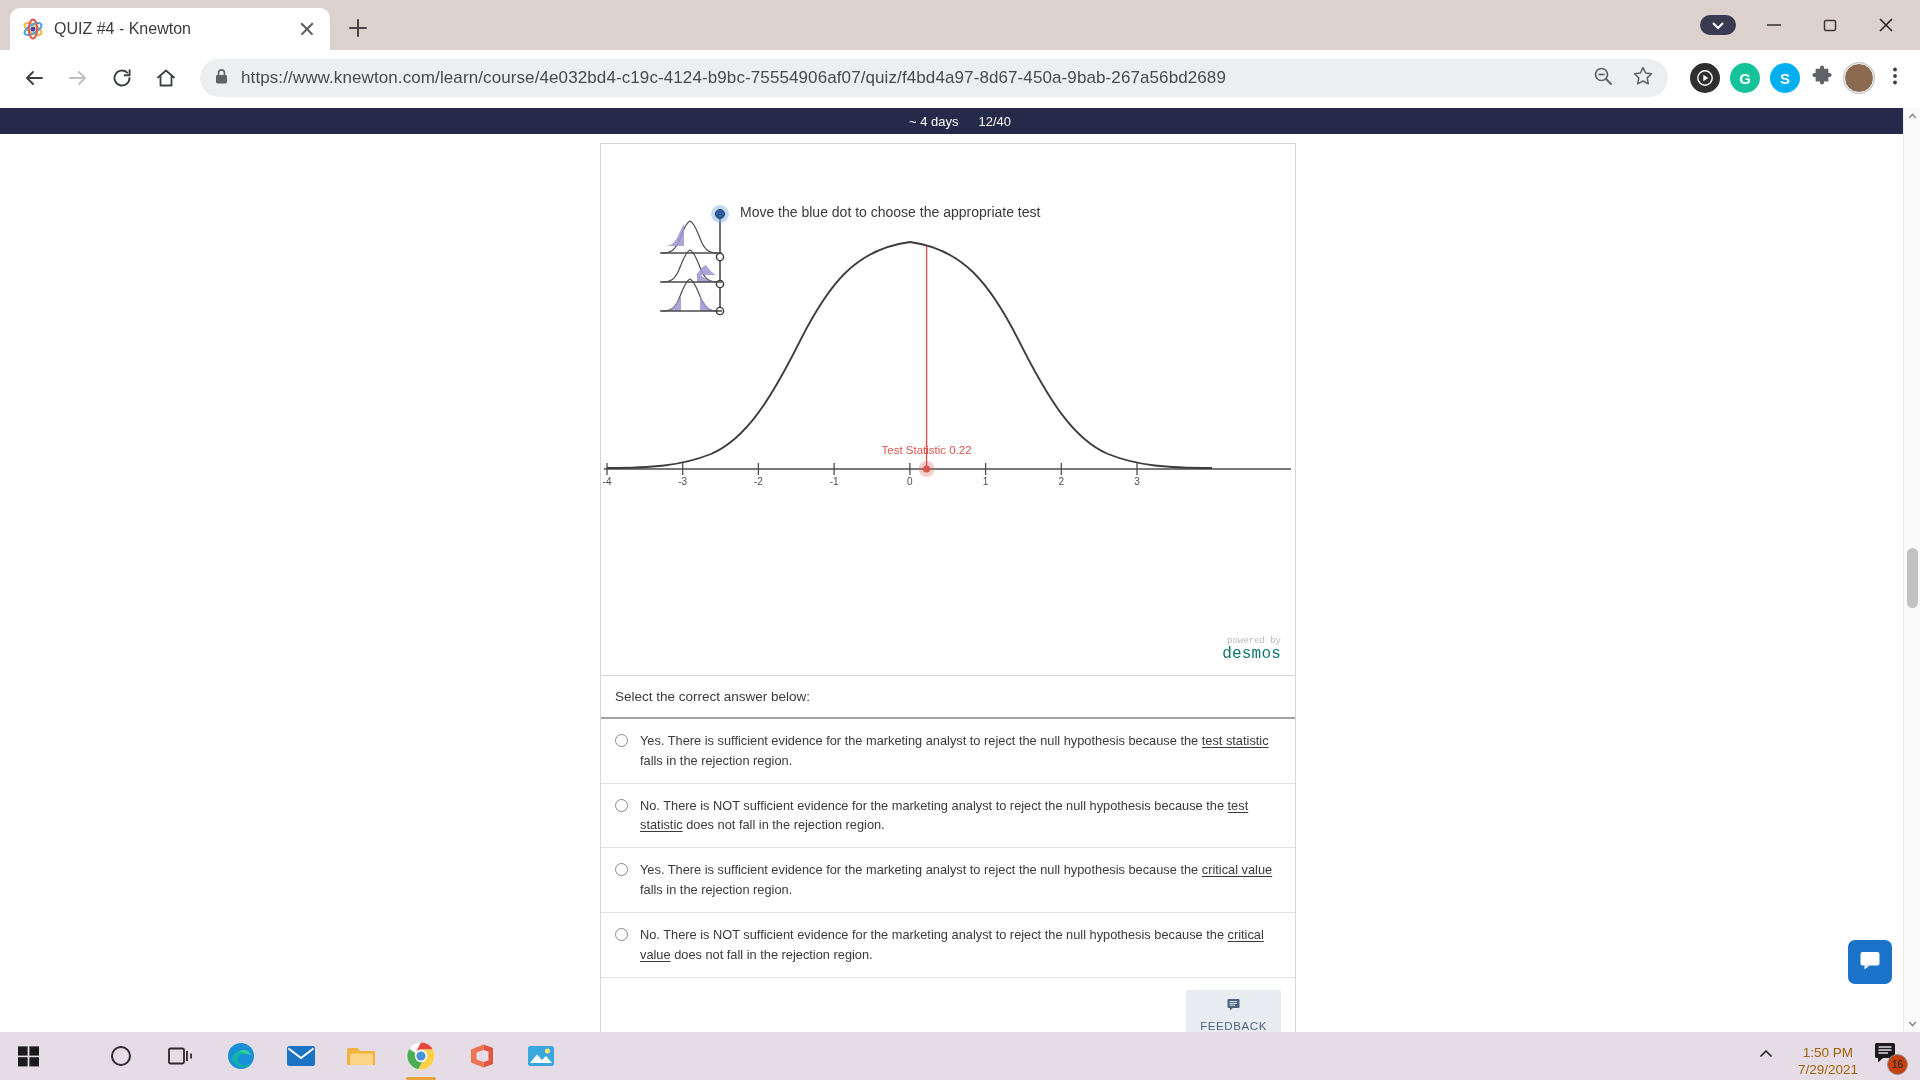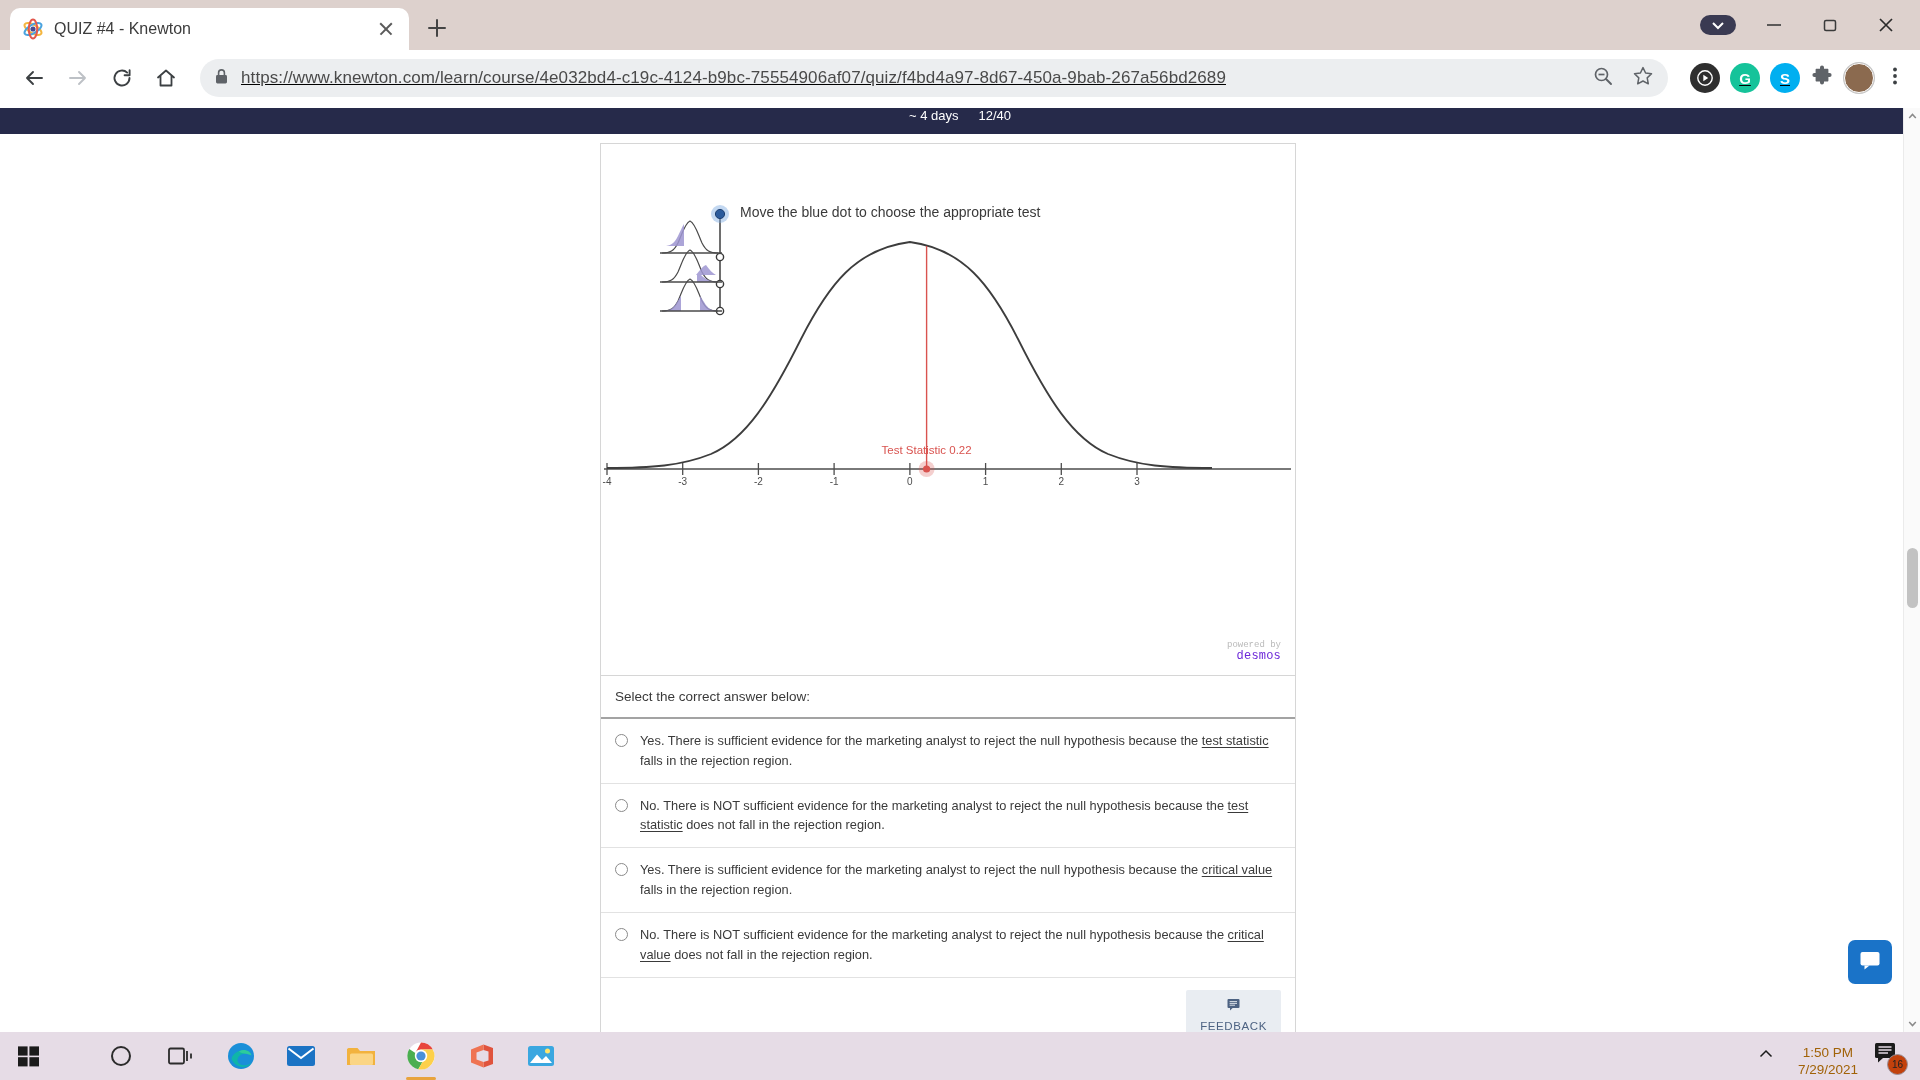--- a/index.html
+++ b/index.html
@@ -11,21 +11,21 @@
   }
 
   
   .browser { width: 1920px; height: 1032px; background: #fff; position: relative; }
 
   .tabstrip {
     height: 50px; background: #ddd1cd; display: flex; align-items: flex-end;
     padding-left: 10px; position: relative;
   }
   .tab {
-    width: 399px; height: 42px; background: #fff;
+    width: 320px; height: 42px; background: #fff;
     border-radius: 10px 10px 0 0; display: flex; align-items: center;
     padding: 0 12px; gap: 10px; position: relative; justify-content: space-between;
   }
   .tab-favicon { width: 22px; height: 22px; position: relative; flex: 0 0 auto; }
   .tab-title {
     font-size: 16px; color: #3c3c3c; flex: 1 1 auto;
     white-space: nowrap; overflow: hidden; text-overflow: ellipsis;
   }
   .tab-close { width: 22px; height: 22px; position: relative; flex: 0 0 auto; cursor: pointer; }
   .tab-close::before, .tab-close::after {
@@ -38,21 +38,21 @@
   .newtab::before, .newtab::after {
     content: ""; position: absolute; background: #444; border-radius: 1px;
   }
   .newtab::before { left: 11px; top: 19px; width: 18px; height: 2px; }
   .newtab::after  { left: 19px; top: 11px; width: 2px; height: 18px; }
 
   .tabstrip-right { margin-left: auto; display: flex; align-items: center; height: 50px; padding-right: 6px; }
   .winbtn { width: 56px; height: 46px; display: flex; align-items: center; justify-content: center; cursor: pointer; }
   .winbtn svg { display: block; }
 
-  .toolbar { height: 56px; background: #fff; display: flex; align-items: center; padding: 0 14px; gap: 4px; text-decoration: underline; }
+  .toolbar { height: 56px; background: #fff; display: flex; align-items: center; padding: 0 14px; gap: 4px; }
   .navbtn { width: 40px; height: 40px; display: flex; align-items: center; justify-content: center; cursor: pointer; border-radius: 50%; }
   .omnibox {
     flex: 1 1 auto; height: 38px; background: #eceef0; border-radius: 19px;
     display: flex; align-items: center; padding: 0 14px; margin: 0 10px; gap: 12px;
     min-width: 0;
   }
   .omnibox .url {
     font-size: 17px; color: #4a4a4a; white-space: nowrap; overflow: hidden;
     text-overflow: ellipsis; flex: 1 1 auto; letter-spacing: .1px;
   }
@@ -61,37 +61,37 @@
   .ext { width: 30px; height: 30px; border-radius: 50%; display: flex; align-items: center;
          justify-content: center; cursor: pointer; font-size: 15px; color: #fff; font-weight: bold; }
 
   
   .viewport {
     position: absolute; left: 0; top: 108px; width: 1920px; height: 924px;
     background: #fff; overflow: hidden;
   }
   .knewton-bar {
     height: 26px; background: #262a4a; color: #fff; display: flex;
-    justify-content: center; gap: 20px; font-size: 13px;
+    align-items: center; justify-content: center; gap: 20px; font-size: 13px;
   }
   .page-body { position: relative; width: 1920px; height: 898px; background: #fff; }
 
   .content-col { position: absolute; left: 588px; top: 9px; width: 720px; }
 
   .graph-card {
     width: 696px; height: 533px; border: 1px solid #d6d6d6; background: #fff;
     position: relative; margin-left: 12px;
   }
   .graph-prompt {
     position: absolute; left: 139px; top: 60px; font-size: 14px; color: #3a3a3a;
     white-space: nowrap;
   }
   .desmos-wm { position: absolute; right: 14px; bottom: 12px; text-align: right; line-height: 1.05; font-family: Liberation Mono, monospace; }
   .desmos-wm .pb { font-size: 9px; color: #b9b9b9; }
-  .desmos-wm .dm { font-size: 12px; color: #6d28d9; letter-spacing: .2px; }
+  .desmos-wm .dm { font-size: 16px; color: #0f766e; letter-spacing: .2px; }
 
   .answer-card { width: 696px; border: 1px solid #d6d6d6; border-top: none; background: #fff; margin-left: 12px; }
   .answer-head { padding: 13px 14px; font-size: 13.5px; color: #3a3a3a; border-bottom: 2px solid #a3a3a3; }
   .opt { display: flex; gap: 12px; padding: 12px 16px 12px 14px; border-bottom: 1px solid #e2e2e2; cursor: pointer; }
   .opt:last-of-type { border-bottom: 1px solid #e2e2e2; }
   .radio {
     width: 13px; height: 13px; border: 1.4px solid #8a8a8a; border-radius: 50%;
     flex: 0 0 auto; margin-top: 3px; background: #fff;
   }
   .opt-text { font-size: 12.8px; line-height: 1.55; color: #3a3a3a; }

